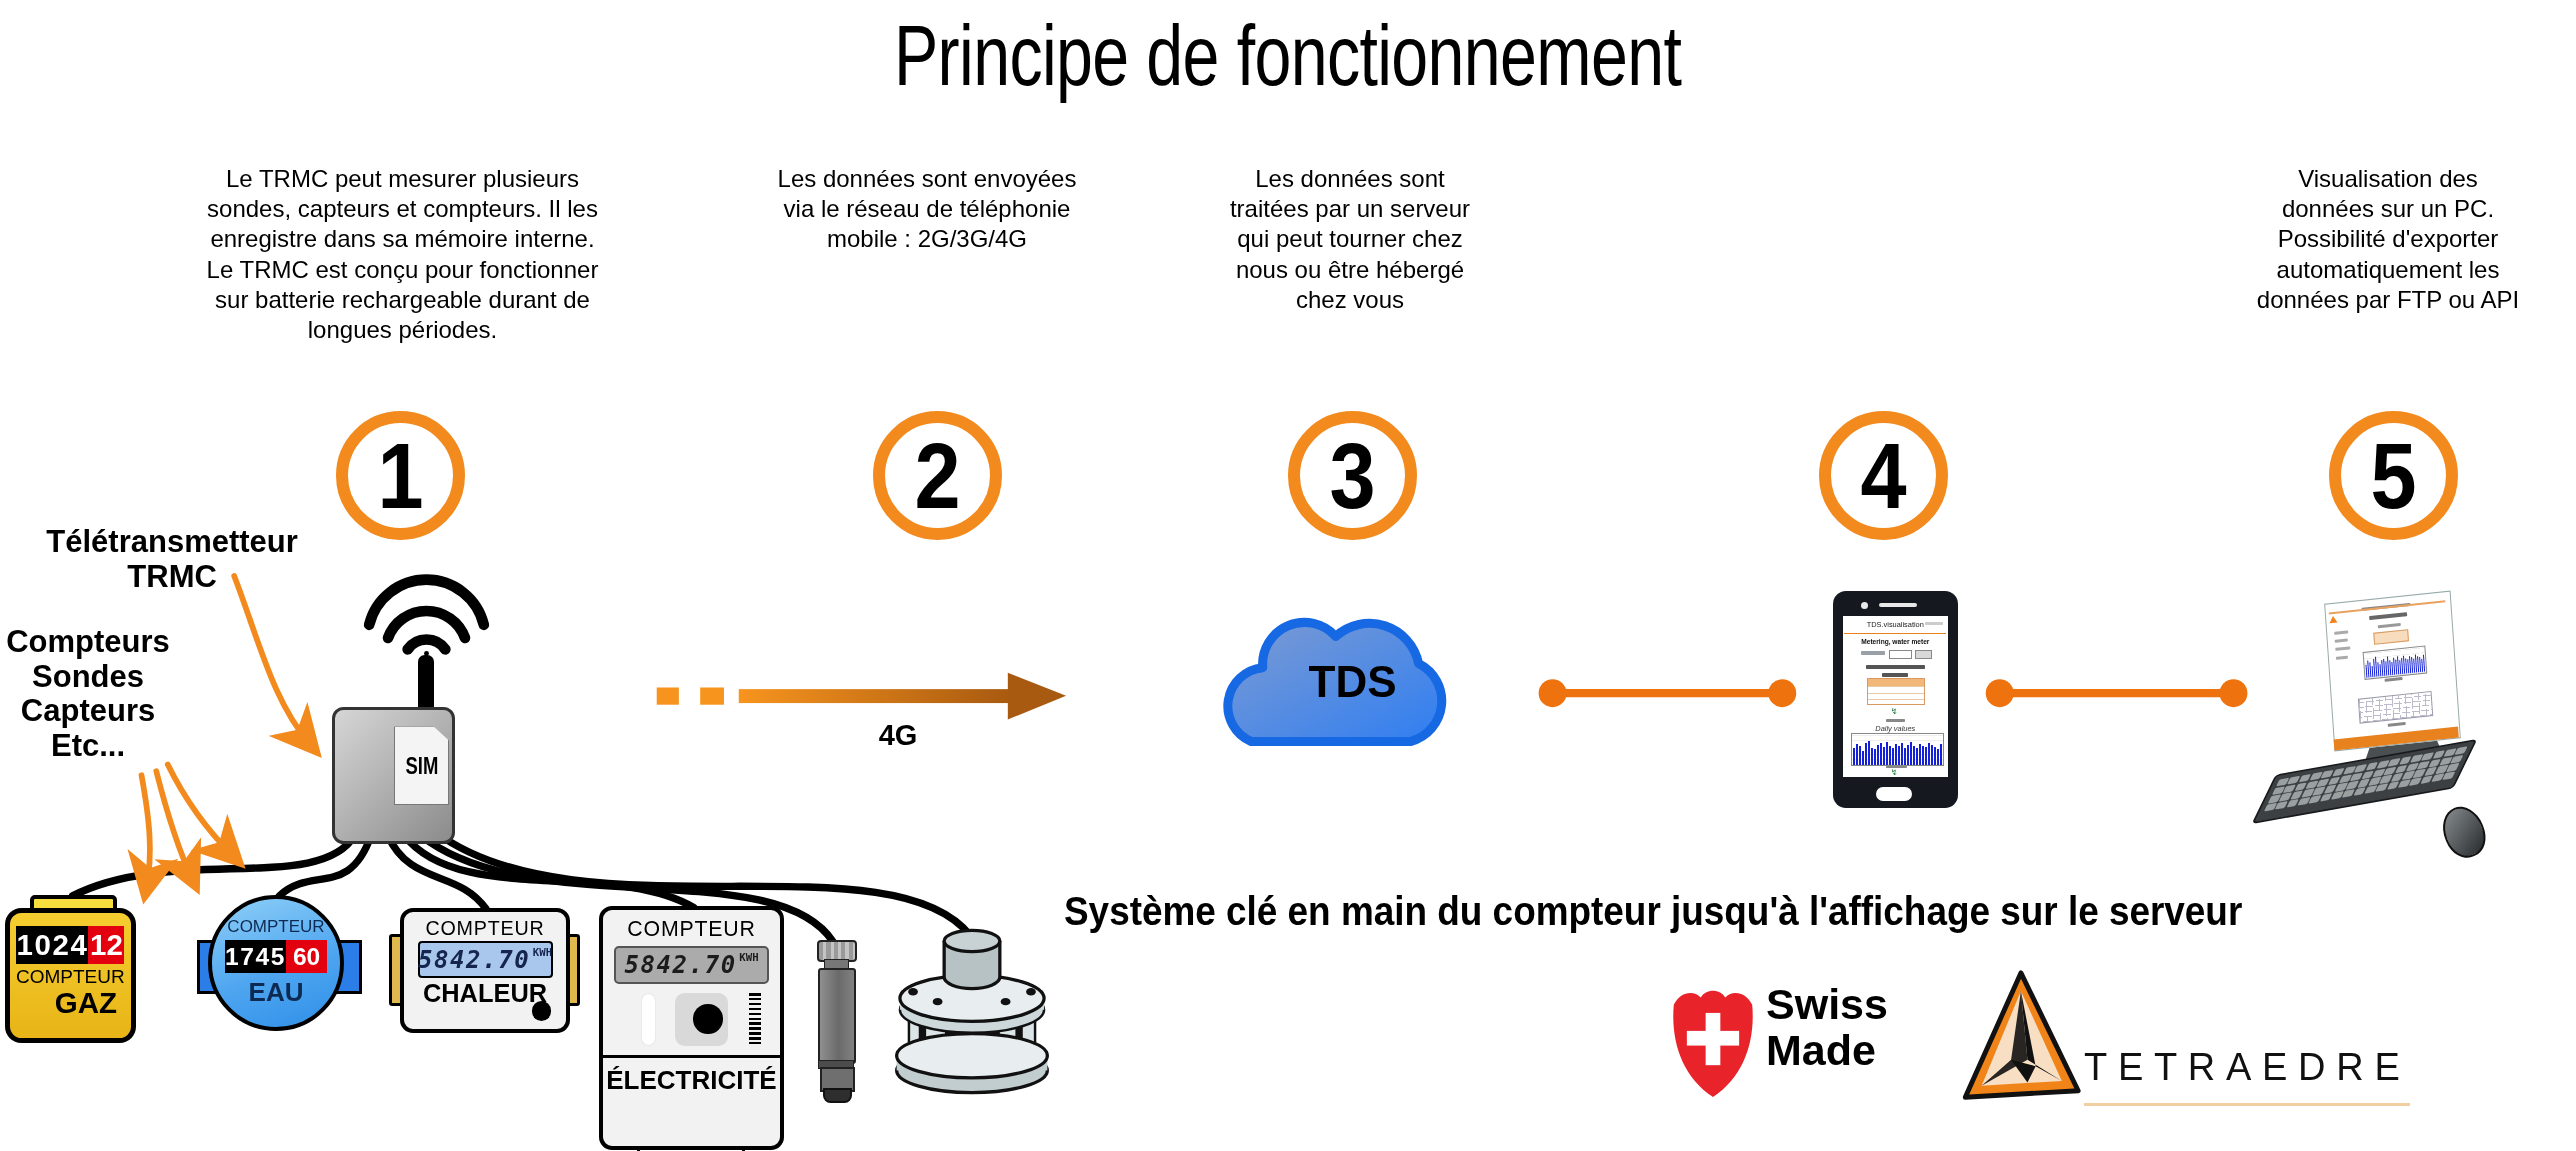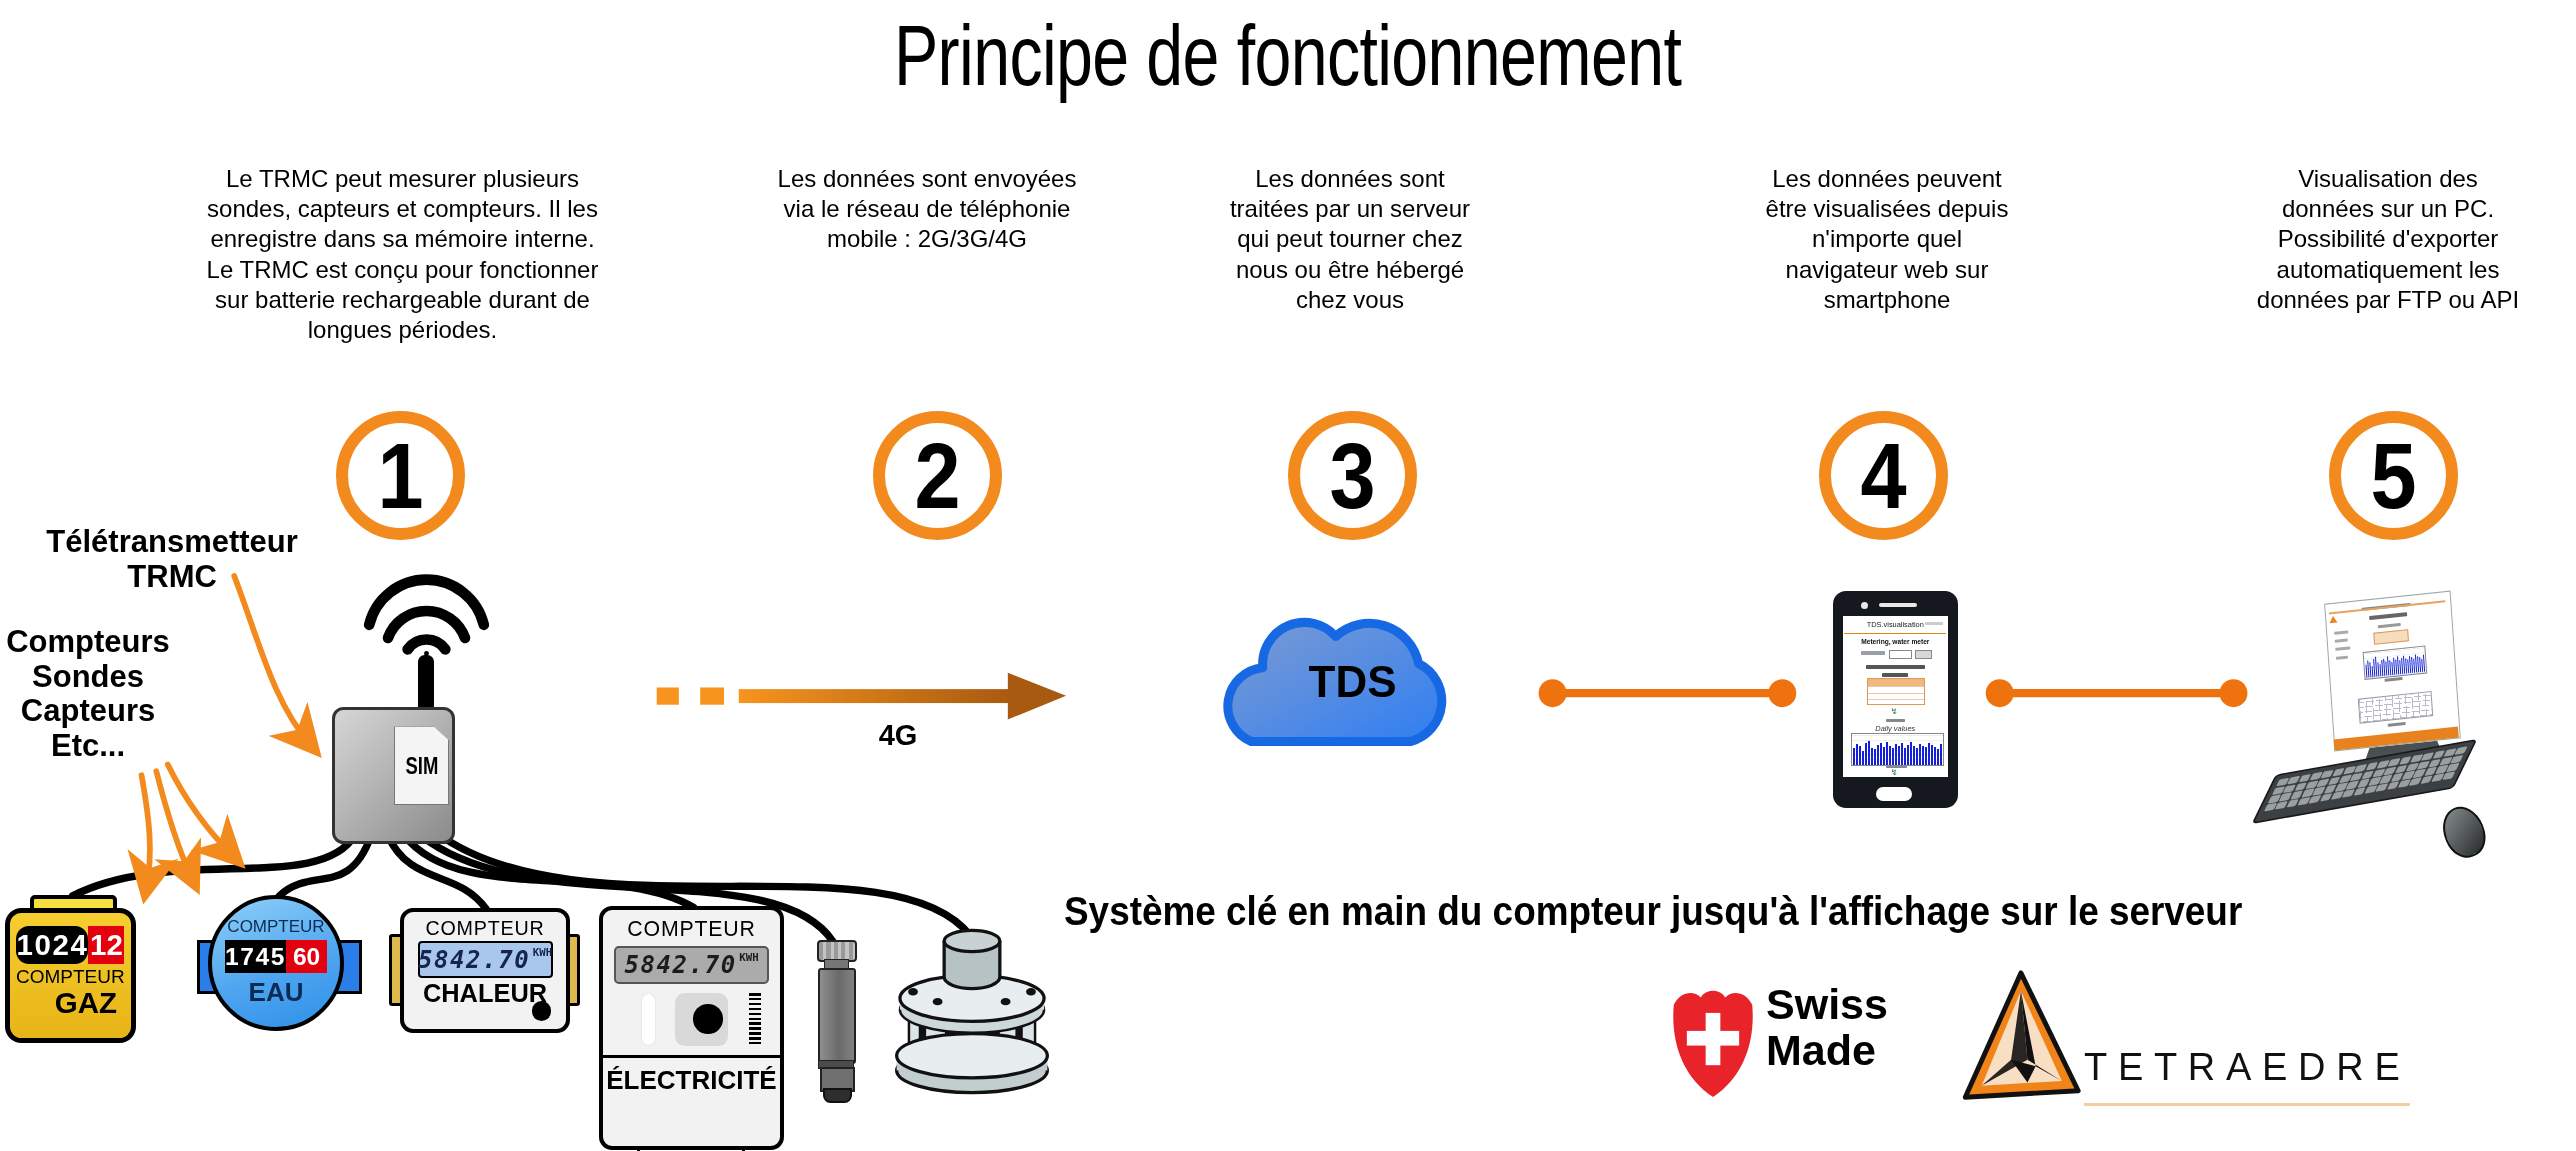--- a/index.html
+++ b/index.html
@@ -30,21 +30,21 @@
        display:flex;align-items:center;justify-content:center;}
   .sim span{font-size:24.6px;font-weight:bold;transform:scaleX(.75);}
   .antenna{left:418px;top:655px;width:16.4px;height:59px;background:#000;border-radius:6.6px;z-index:2;}
   .lcd{font-family:"DejaVu Sans Mono",monospace;font-weight:bold;font-style:italic;letter-spacing:1.6px;}
 
   
   .gaz-lid{left:29.5px;top:895px;width:79px;height:14.8px;background:#F5DE3D;border:4.9px solid #000;border-radius:4.9px;z-index:2;}
   .gaz-body{left:4.9px;top:908px;width:121px;height:125px;background:linear-gradient(180deg,#F5CE30,#E8B417);
             border:5.7px solid #000;border-radius:16.4px;z-index:2;text-align:center;}
   .gaz-display{margin:13px auto 1.6px auto;width:108px;height:38px;display:flex;}
-  .gaz-display .b{background:#000;color:#fff;width:77px;font-size:29.5px;font-weight:bold;display:flex;align-items:center;justify-content:center;letter-spacing:1.6px;border-radius:13px;}
+  .gaz-display .b{background:#000;color:#fff;width:77px;font-size:29.5px;font-weight:bold;display:flex;align-items:center;justify-content:center;letter-spacing:1.6px;}
   .gaz-display .r{background:#E3000F;color:#fff;width:39px;font-size:29.5px;font-weight:bold;display:flex;align-items:center;justify-content:center;}
   .gaz-compteur{font-size:19px;letter-spacing:0;}
   .gaz-name{font-size:29.5px;font-weight:bold;line-height:1;padding-left:31px;}
 
   
   .eau-pipe{left:197px;top:940px;width:159px;height:48px;background:#2B7DE8;border:3.3px solid #000;z-index:2;}
   .eau-circle{left:208px;top:895px;width:128px;height:128px;border-radius:50%;border:4.1px solid #000;
               background:linear-gradient(160deg,#8FD0F8 0%,#4FA6F0 55%,#2E8FE8 100%);z-index:3;
               text-align:center;color:#0d2a52;}
   .eau-compteur{margin-top:18px;font-size:17px;}
@@ -161,25 +161,20 @@
 
   <div class="abs title"><span>Principe de fonctionnement</span></div>
   <div class="abs desc" style="left:681px;top:164px;width:492px;">Les données sont envoyées
 via le réseau de téléphonie
 mobile : 2G/3G/4G</div>
   <div class="abs desc" style="left:1145px;top:164px;width:410px;">Les données sont
 traitées par un serveur
 qui peut tourner chez
 nous ou être hébergé
 chez vous</div>
-  <div class="abs desc" style="left:1682px;top:164px;width:410px;">Les données peuvent
-être visualisées depuis
-n'importe quel
-navigateur web sur
-smartphone</div>
   <div class="abs desc" style="left:2183px;top:164px;width:410px;">Visualisation des
 données sur un PC.
 Possibilité d'exporter
 automatiquement les
 données par FTP ou API</div>
 
   <div class="abs circle" style="left:336px;top:411px;">
       <span>1</span>
     </div>
   <div class="abs circle" style="left:873px;top:411px;">

